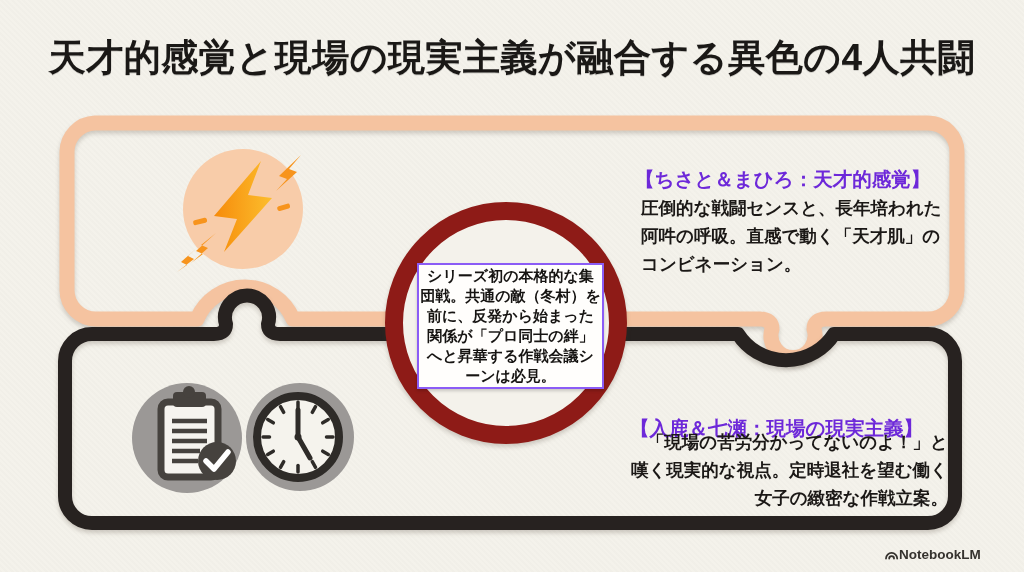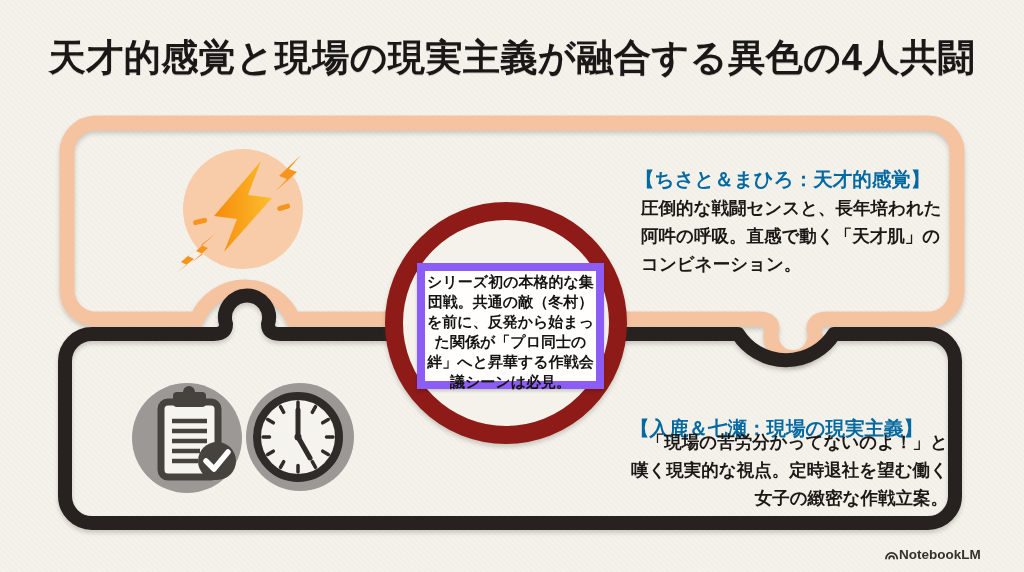--- a/index.html
+++ b/index.html
@@ -12,26 +12,26 @@
   .abs{position:absolute;}
   #title{
     left:0;right:0;top:33px;text-align:center;
     font-size:37px;font-weight:900;letter-spacing:.5px;color:#1A1816;
     text-shadow:0 1px 0 rgba(0,0,0,.15);
   }
   #bg-svg{left:0;top:0;}
   .piece-shadow{filter:drop-shadow(0 3px 2px rgba(70,55,40,.22));}
   #center-note{
     left:417px;top:263px;width:187px;height:126px;box-sizing:border-box;
-    background:#FFFEFC;border:8px solid #8b5cf6;
+    background:#FFFEFC;border:2px solid #8b5cf6;
     font-size:15px;line-height:20px;font-weight:700;color:#161412;
     text-align:center;padding:1px 1px;
     box-shadow:0 2px 3px rgba(0,0,0,.18);
   }
-  .blk-heading{font-size:19.5px;font-weight:800;color:#0369a1;white-space:nowrap;}
+  .blk-heading{font-size:19.5px;font-weight:800;color:#6d28d9;white-space:nowrap;}
   .blk-body{font-size:17.5px;line-height:28px;font-weight:700;color:#1B1816;}
   #genius-heading{left:635px;top:166px;}
   #genius-body{left:635px;top:194px;width:312px;margin-left:6px;}
   #realist-heading{left:630px;top:415px;}
   #realist-body{left:630px;top:428px;width:318px;text-align:right;}
   #watermark{
     left:884px;top:547px;display:flex;align-items:center;
     font-size:13.5px;font-weight:700;color:#35322E;
   }
 </style>

